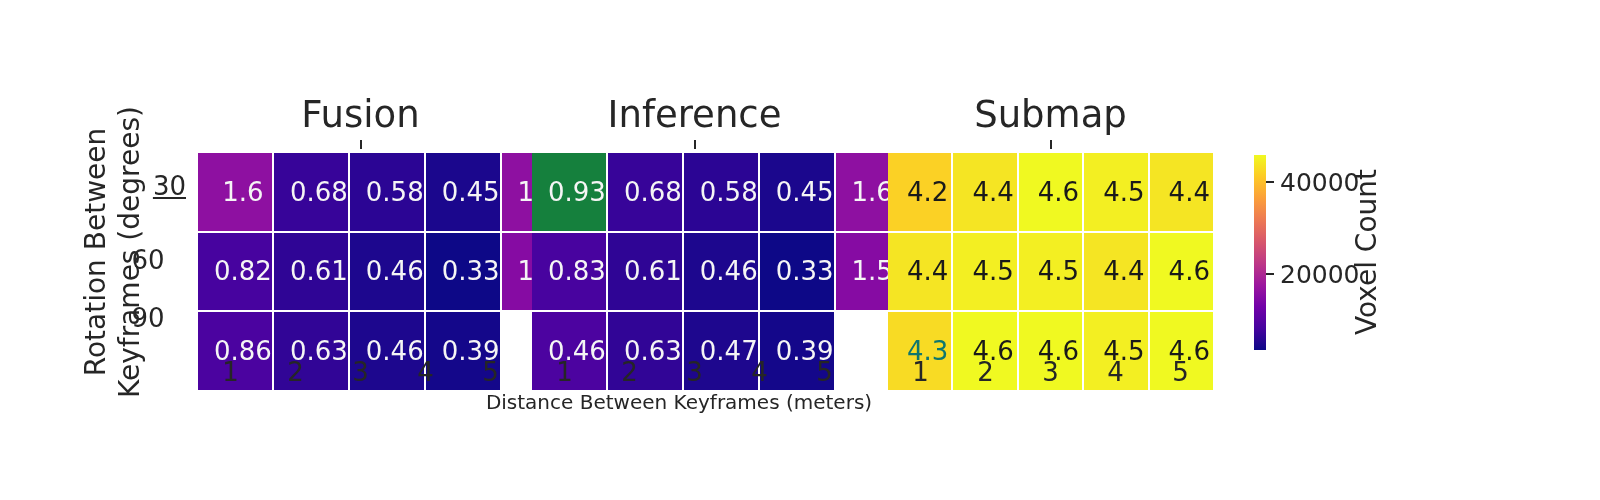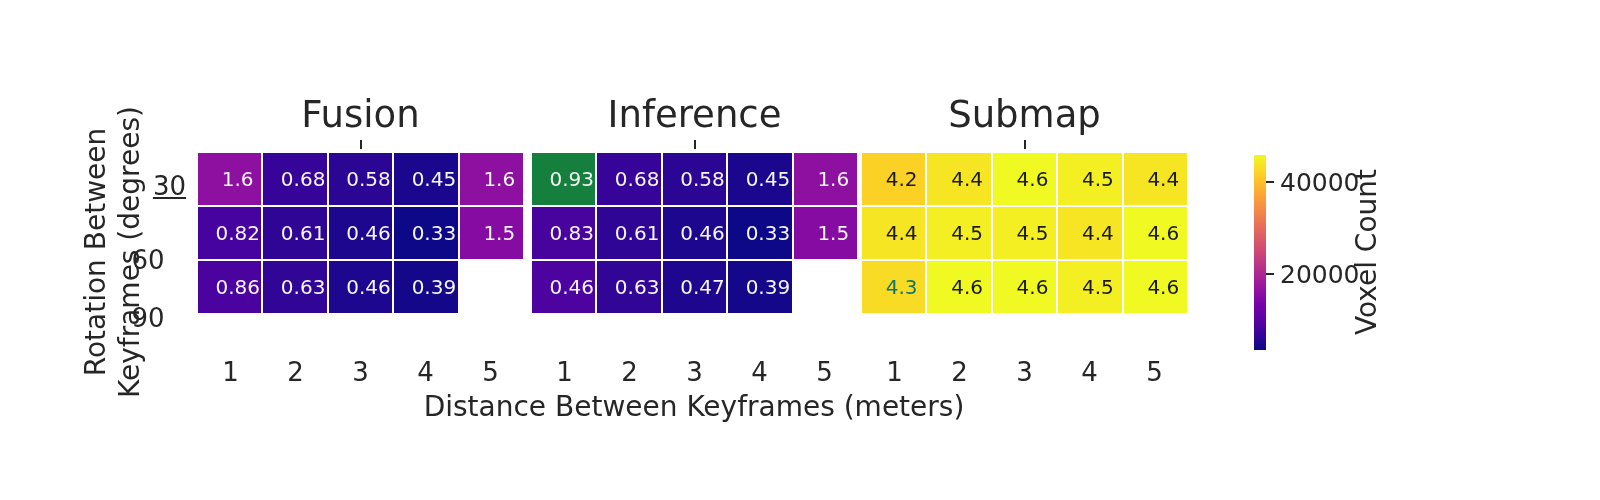--- a/index.html
+++ b/index.html
@@ -1,51 +1,51 @@
 <!DOCTYPE html>
 <html><head>
 <meta charset="utf-8">
 <style>
   html,body { margin:0; padding:0; background:#ffffff; }
   .figure {
     position:relative; width:1600px; height:500px; background:#ffffff;
     font-family:"DejaVu Sans", sans-serif; color:#262626; overflow:hidden;
   }
-  .panel { position:absolute; top:153px; width:325px; height:160px; }
+  .panel { position:absolute; top:153px; width:325px; height:237px; }
   .panel-title {
     position:absolute; top:-58px; left:0; right:0; text-align:center;
     font-size:37px; line-height:40px; color:#262626; white-space:nowrap;
   }
   .top-tick {
     position:absolute; top:-13px; left:50%; width:2px; height:9px;
     background:#262626; transform:translateX(-50%);
   }
   .cells {
     position:absolute; left:0; top:0; width:100%; height:100%;
     display:grid; grid-template-columns:repeat(5,1fr); grid-template-rows:repeat(3,1fr);
     gap:2px; background:#ffffff;
   }
-  .cell { display:flex; align-items:center; justify-content:center; font-size:20px;padding-left:16px; }
+  .cell { display:flex; align-items:center; justify-content:center; font-size:26px;padding-left:16px; }
   .xticks {
     position:absolute; top:204px; left:0; width:100%;
     display:grid; grid-template-columns:repeat(5,1fr);
     font-size:26px; text-align:center;
   }
   .ytick {
     position:absolute; left:110px; width:76px; text-align:right;
     font-size:26px; line-height:32px; height:32px;
   }
   .ylabel {
     position:absolute; left:113px; top:252px;
     transform:translate(-50%,-50%) rotate(-90deg);
     text-align:center; font-size:28px; line-height:34px; white-space:nowrap;
   }
   .xlabel {
-    position:absolute; left:694px; top:390px; transform:translateX(-50%);
-    font-size:28px; white-space:nowrap;
+    position:absolute; left:679px; top:390px; transform:translateX(-50%);
+    font-size:20px; white-space:nowrap;
   }
   .colorbar { position:absolute; left:1254px; top:155px; width:12px; height:195px; }
   .cbar-tick { position:absolute; left:12px; width:8px; height:2px; background:#262626; }
   .cbar-ticklabel {
     position:absolute; left:26px; transform:translateY(-50%);
     font-size:25px; white-space:nowrap; color:#262626;
   }
   .cbar-label {
     position:absolute; left:1366px; top:252px;
     transform:translate(-50%,-50%) rotate(-90deg);
@@ -115,21 +115,21 @@
       </div>
     <div class="xticks">
         <div>1</div>
         <div>2</div>
         <div>3</div>
         <div>4</div>
         <div>5</div>
       </div>
   </div>
 
-  <div class="panel" style="left:862px;border-radius:10px;">
+  <div class="panel" style="left:888px;border-radius:10px;">
     <div class="panel-title">Submap</div>
     <div class="top-tick"></div>
     <div class="cells">
         <div class="cell" style="background: rgb(251, 209, 37); color: rgb(26, 26, 26);">4.2</div>
         <div class="cell" style="background: rgb(245, 229, 35); color: rgb(26, 26, 26);">4.4</div>
         <div class="cell" style="background: rgb(240, 249, 33); color: rgb(26, 26, 26);">4.6</div>
         <div class="cell" style="background: rgb(243, 239, 34); color: rgb(26, 26, 26);">4.5</div>
         <div class="cell" style="background: rgb(245, 229, 35); color: rgb(26, 26, 26);">4.4</div>
         <div class="cell" style="background: rgb(245, 229, 35); color: rgb(26, 26, 26);">4.4</div>
         <div class="cell" style="background: rgb(243, 239, 34); color: rgb(26, 26, 26);">4.5</div>

